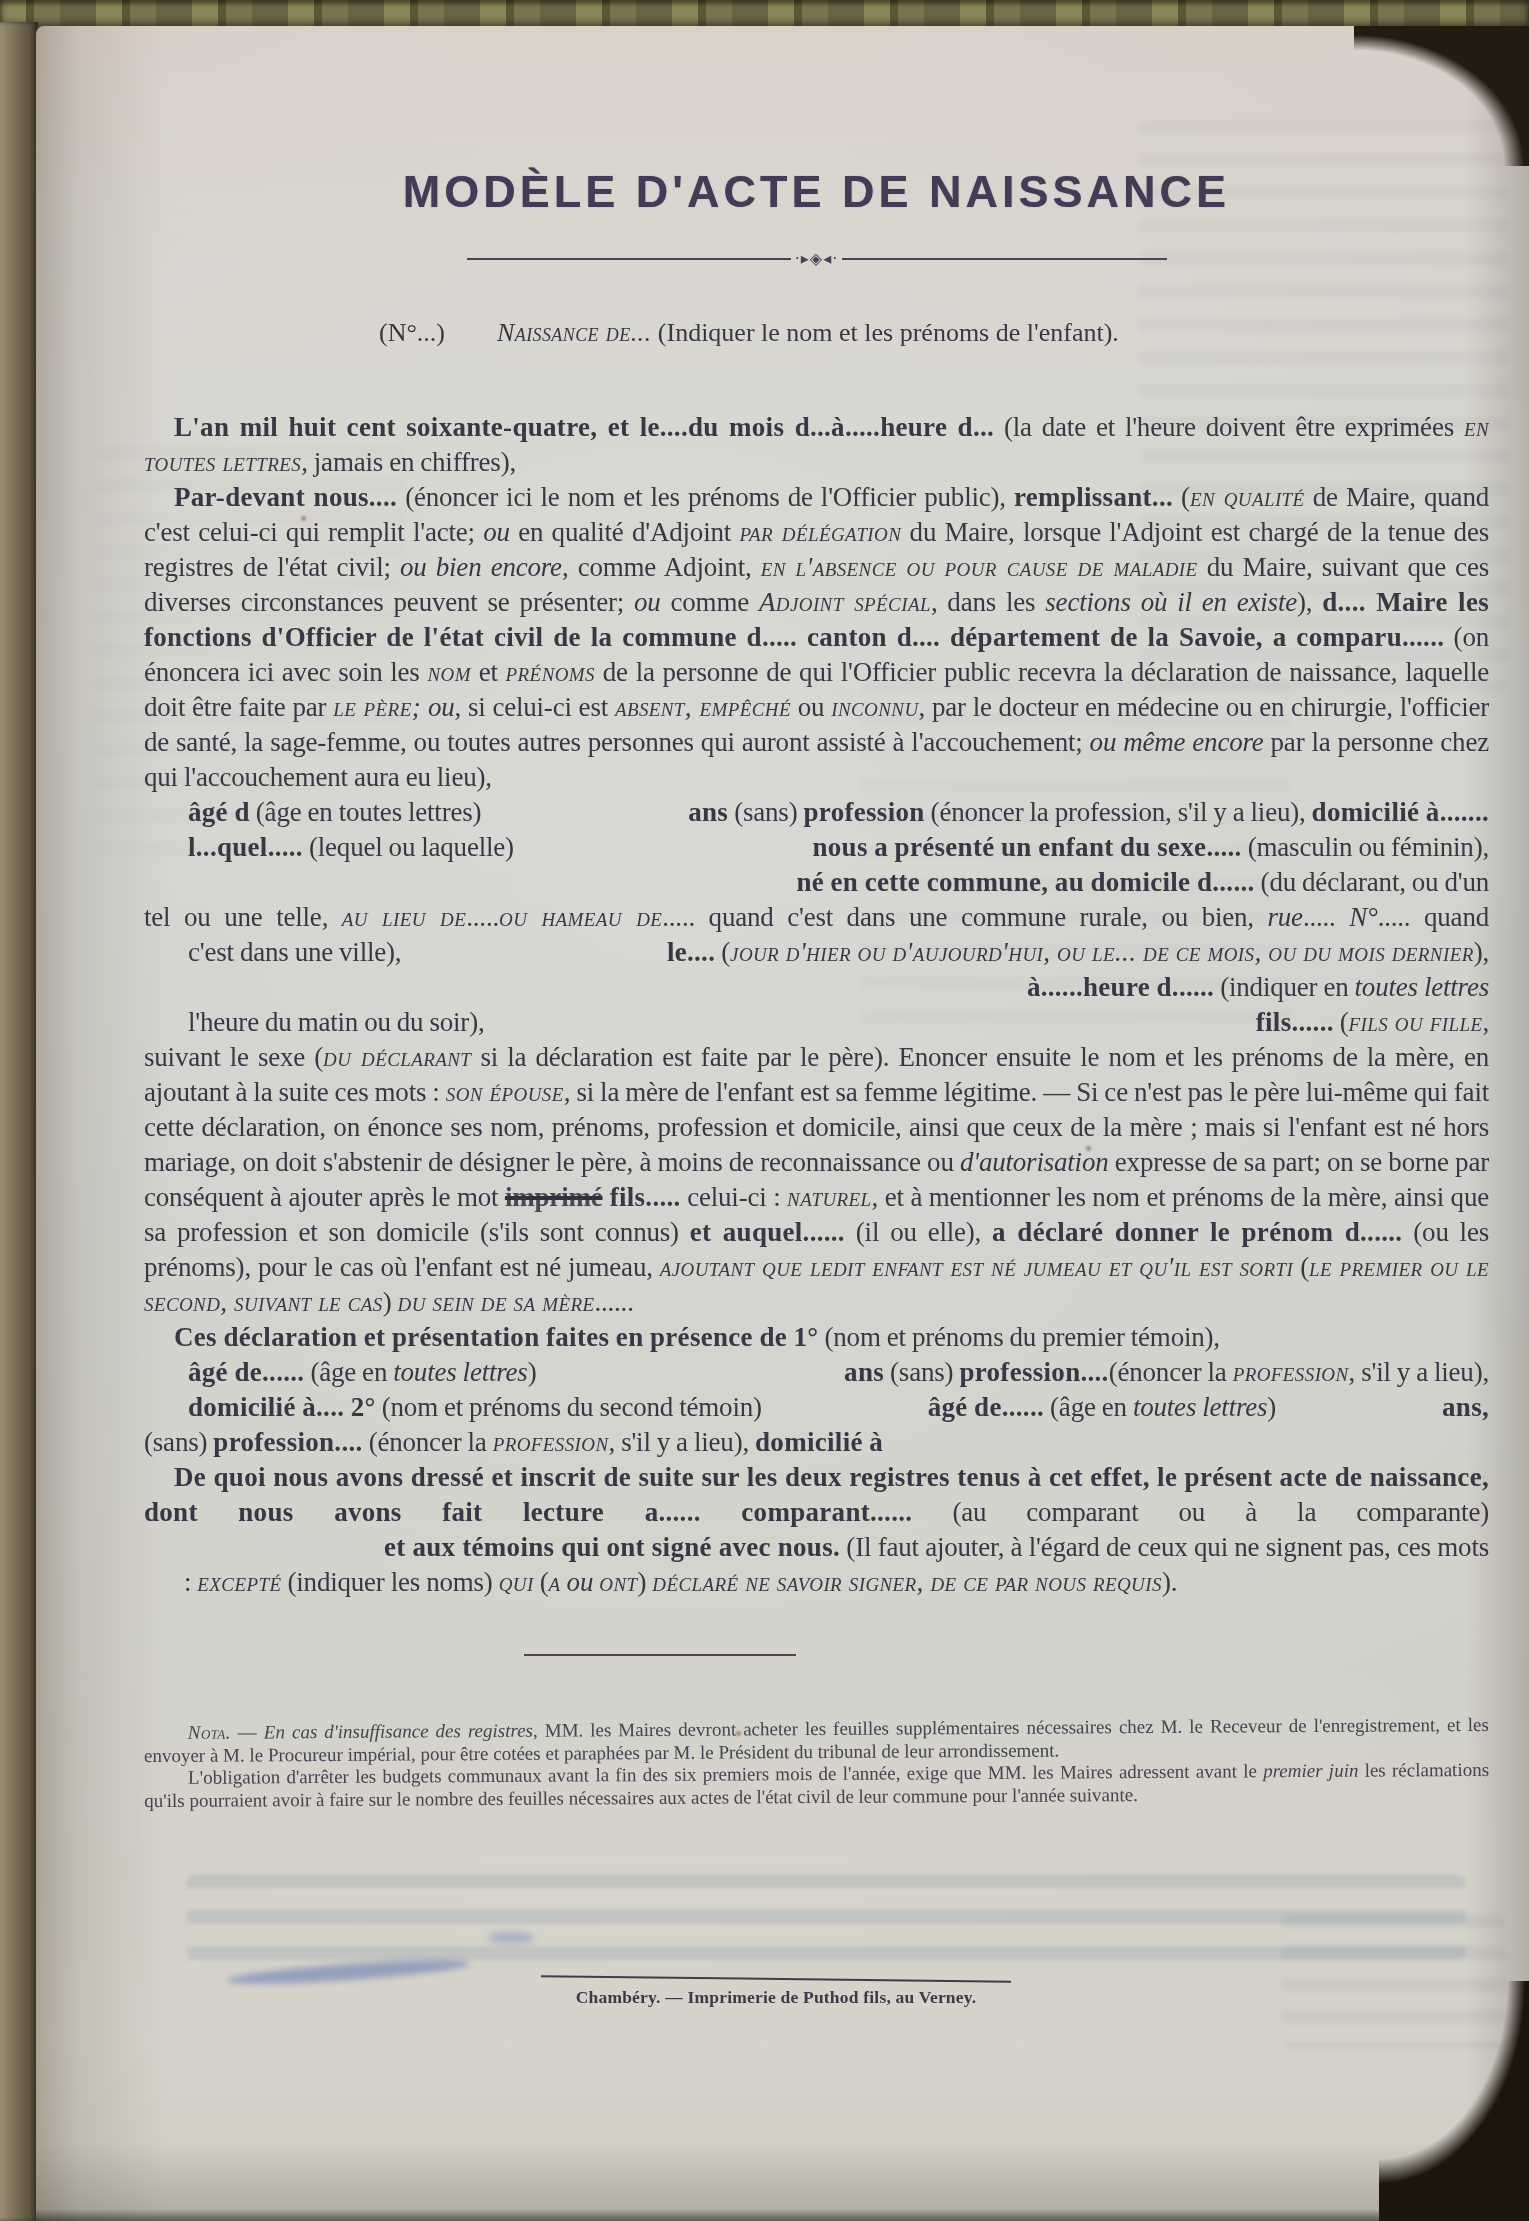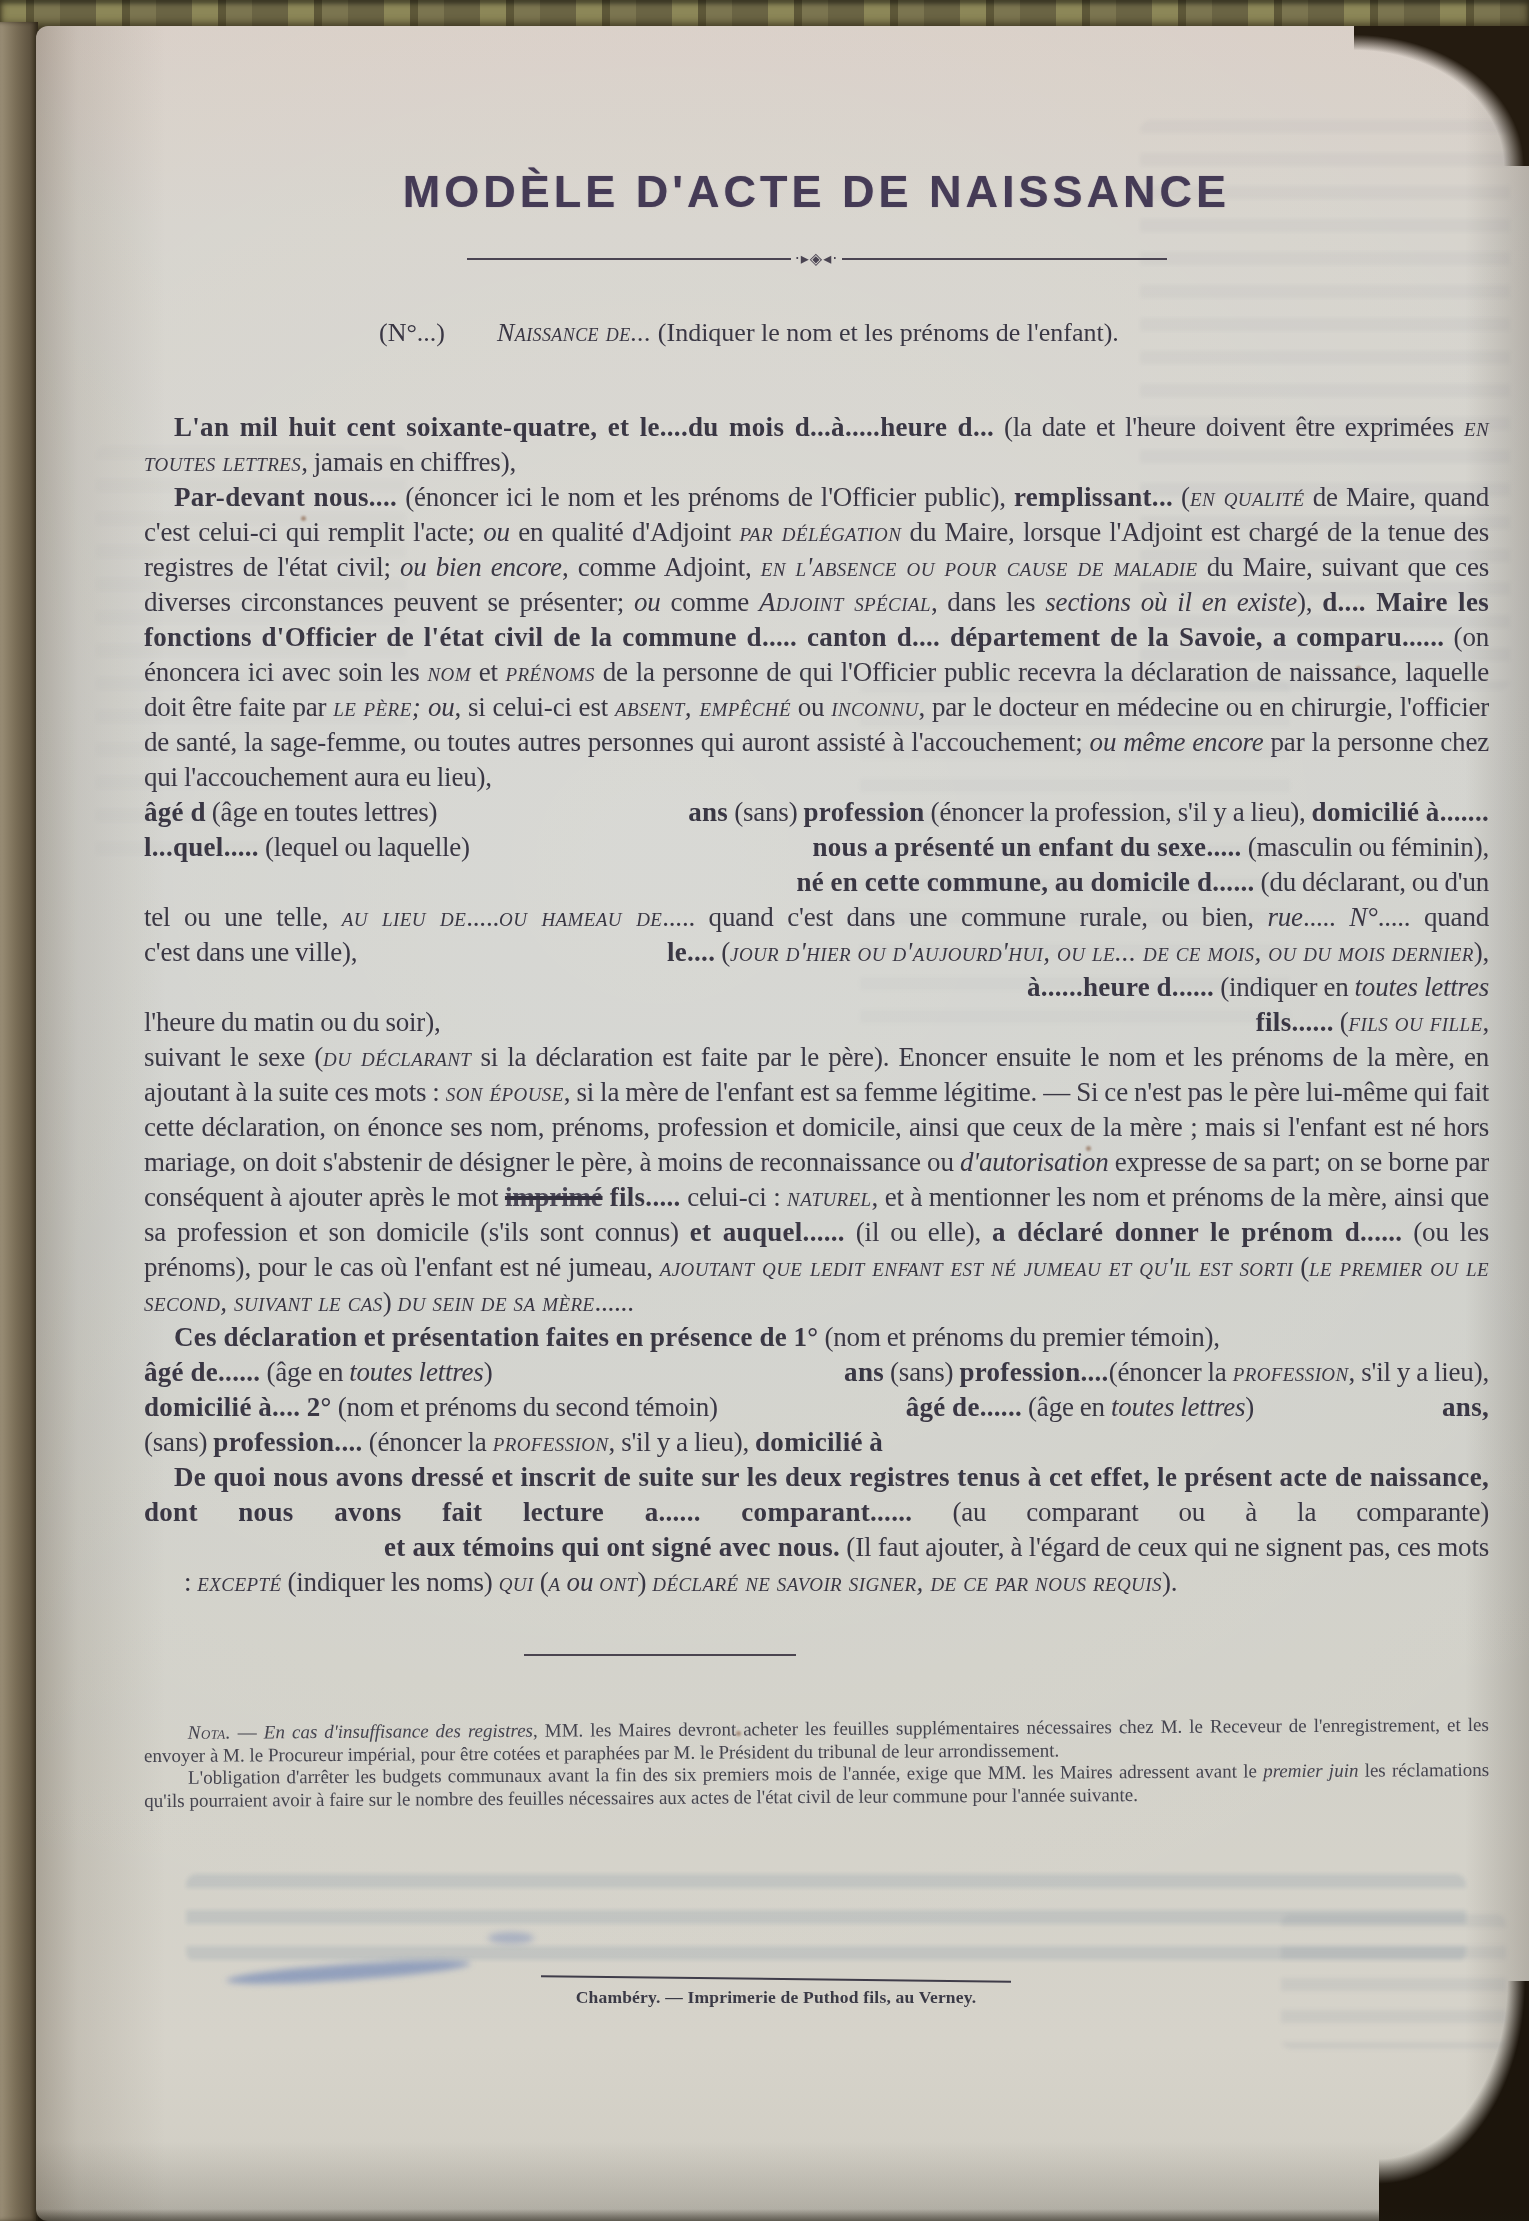--- a/index.html
+++ b/index.html
@@ -15,21 +15,21 @@
     box-shadow:inset -3px 0 4px rgba(30,24,12,.6);}
 
   
   .page{position:absolute;top:26px;left:36px;right:0;bottom:0;
     background:
       radial-gradient(140% 90% at 42% 38%, rgba(255,255,255,.16), rgba(255,255,255,0) 60%),
       linear-gradient(90deg, rgba(70,55,35,.30), rgba(70,55,35,.12) 42px, rgba(70,55,35,0) 130px),
       linear-gradient(270deg, rgba(60,50,40,.22), rgba(60,50,40,0) 64px),
       linear-gradient(0deg, rgba(50,45,35,.22), rgba(50,45,35,0) 80px),
       linear-gradient(180deg,#d9cfc7 0%,#d6d3cc 9%,#d2d2cd 30%,#cfd0cb 55%,#d2d1c9 75%,#d6d3ca 92%,#cfccc2 100%);
-    border-top-left-radius:8px;border-radius:12px;}
+    border-top-left-radius:8px;}
   .corner{position:absolute;pointer-events:none;}
   .corner.tr{top:0;right:0;width:175px;height:140px;
     background:radial-gradient(145% 140% at 0% 100%, rgba(0,0,0,0) 59%, #241b10 67%);}
   .corner.br{bottom:0;right:0;width:150px;height:240px;
     background:radial-gradient(150% 130% at 0% 0%, rgba(0,0,0,0) 57%, #1c150c 65%);}
   .bottom-strip{position:absolute;left:0;right:0;bottom:0;height:12px;
     background:linear-gradient(0deg, rgba(30,25,15,.55), rgba(30,25,15,0));}
 
   
   .ghost{position:absolute;background:repeating-linear-gradient(to bottom,
@@ -59,21 +59,21 @@
   .divider .orn{font-family:"DejaVu Sans",sans-serif;font-size:16px;color:#4a4452;
     padding:0 4px;letter-spacing:1px;line-height:0;}
 
   .hdr-wrap{margin-top:58px;font-size:26px;}
   .body-wrap{margin-top:62px;font-size:27px;line-height:35px;
     letter-spacing:-0.2px;word-spacing:-0.5px;}
   .para{text-align:justify;}
   .para.ind{text-indent:30px;}
   .para.ind-xl{text-indent:200px;margin-left:40px;}
   .para.jl{text-align-last:justify;}
-  .line{display:flex;align-items:baseline;}
+  .line{display:flex;align-items:baseline;margin-left:44px;}
   .line .seg{white-space:pre;flex:0 0 auto;}
   .line .gap{flex:1 1 30px;min-width:14px;}
   .line.hdr{margin-left:235px;}
   .sp{display:inline-block;}
   .para .seg{white-space:pre-wrap;}
   .seg.b{font-weight:bold;letter-spacing:.3px;}
   .seg.i{font-style:italic;}
   .seg.sc{font-variant:small-caps;letter-spacing:.4px;font-style:italic;}
   .seg.st{text-decoration:line-through;text-decoration-thickness:4px;
     text-decoration-color:#33303d;color:#4b4856;font-weight:bold;}

